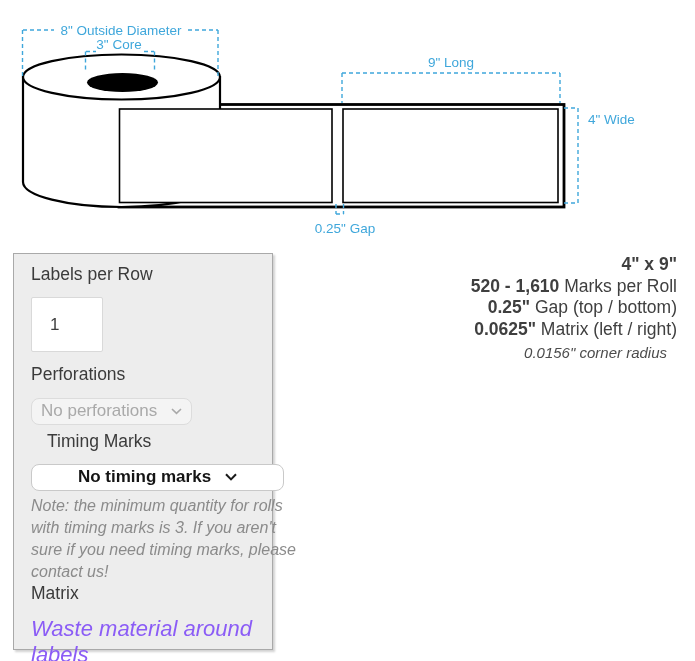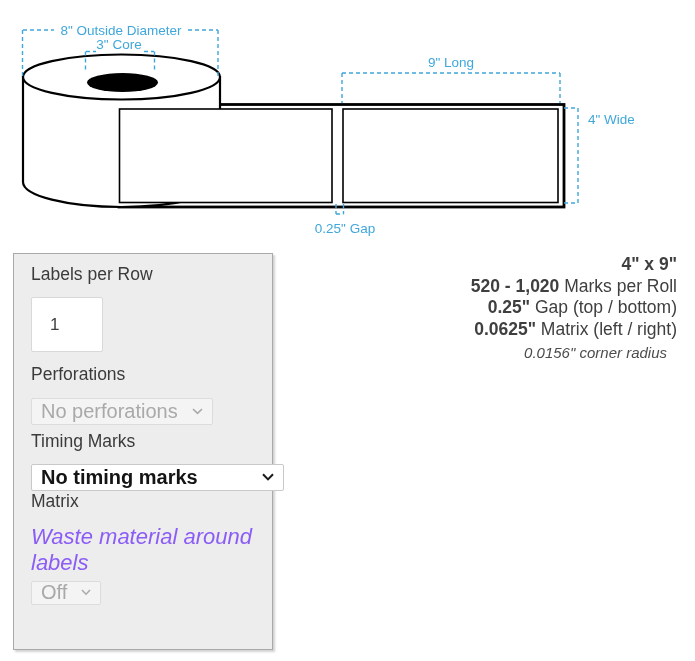--- a/index.html
+++ b/index.html
@@ -27,35 +27,35 @@
     box-shadow:1.5px 1.5px 2px rgba(0,0,0,.18); padding:10px 17px;
   }
   .field-label { font-size:17.5px; color:#3b3b3b; }
   .num-input {
     display:block; margin-top:12px; width:72px; height:55px; box-sizing:border-box;
     background:#fff; border:1px solid #d9d9d9; border-radius:2px;
     font-family:"Liberation Sans", sans-serif; font-size:17px; color:#3f3f3f; padding:0 0 0 18px;
   }
   .select {
     display:flex; align-items:center; box-sizing:border-box; height:27px;
-    border-radius:2px; font-size:20px; cursor:pointer;
+    border-radius:8px; font-size:17px; cursor:pointer;
   }
   .select .chev { display:inline-flex; margin-left:14px; }
   .select-disabled {
     width:fit-content; background:#f4f4f4; border:1px solid #dcdcdc;
     color:#a9a9a9; padding:1px 9px 2px 9px;
   }
   .select-active {
     width:253px; background:#fff; border:1px solid #c9c9c9;
     color:#141414; font-weight:600; padding:1px 9px 2px 9px;
-    justify-content:space-between;
+    justify-content:center;
   }
   .lbl-perforations { margin-top:12px; }
   .sel-perforations { margin-top:13px; }
-  .lbl-timing { margin-top:6px; }
+  .lbl-timing { margin-top:6px;margin-left:16px; }
   .sel-timing { margin-top:12px; }
   .note { margin-top:4px; width:274px; font-size:16px; font-style:italic;
           color:#8b8b8b; line-height:22px; }
   .lbl-matrix { margin-top:0; }
   .waste { margin-top:12px; font-size:22px; font-style:italic; color:#8b5cf6; }
   .sel-matrix { margin-top:5px; height:24px;align-items:center; }
 </style>
 </head>
 <body>
 
@@ -103,21 +103,21 @@
       <text x="121" y="34.5" text-anchor="middle">8" Outside Diameter</text>
       <text x="119" y="49" text-anchor="middle">3" Core</text>
       <text x="451" y="66.5" text-anchor="middle">9" Long</text>
       <text x="588" y="123.5" text-anchor="start">4" Wide</text>
       <text x="345" y="233" text-anchor="middle">0.25" Gap</text>
     </g>
   </svg>
 
   <div class="specs">
     <div><span class="b">4" x 9"</span></div>
-    <div><span class="b">520 - 1,020</span><span> Marks per Roll</span></div>
+    <div><span class="b">520 - 1,610</span><span> Marks per Roll</span></div>
     <div><span class="b">0.25"</span><span> Gap (top / bottom)</span></div>
     <div><span class="b">0.0625"</span><span> Matrix (left / right)</span></div>
     <div class="corner">0.0156" corner radius</div>
   </div>
 
   <div class="panel">
 
     <div class="field-label">Labels per Row</div>
     <input class="num-input" type="text" value="1" style="">
 
@@ -134,20 +134,21 @@
     <div class="field-label lbl-timing">Timing Marks</div>
     <div class="select select-active sel-timing">
       <span>No timing marks</span>
       <span class="chev">
         <svg width="12" height="8" viewBox="0 0 12 8">
             <path d="M1 1.2 L6 6.4 L11 1.2" fill="none" stroke="#1a1a1a" stroke-width="2"></path>
           </svg>
       </span>
     </div>
 
+    <div class="note">Note: the minimum quantity for rolls with timing marks is 3. If you aren't sure if you need timing marks, please contact us!</div>
 
     <div class="field-label lbl-matrix">Matrix</div>
     <div class="waste">Waste material around labels</div>
     <div class="select select-disabled sel-matrix">
       <span>Off</span>
       <span class="chev">
         <svg width="10" height="7" viewBox="0 0 10 7">
             <path d="M1 1 L5 5.2 L9 1" fill="none" stroke="#a9a9a9" stroke-width="1.5"></path>
           </svg>
       </span>

